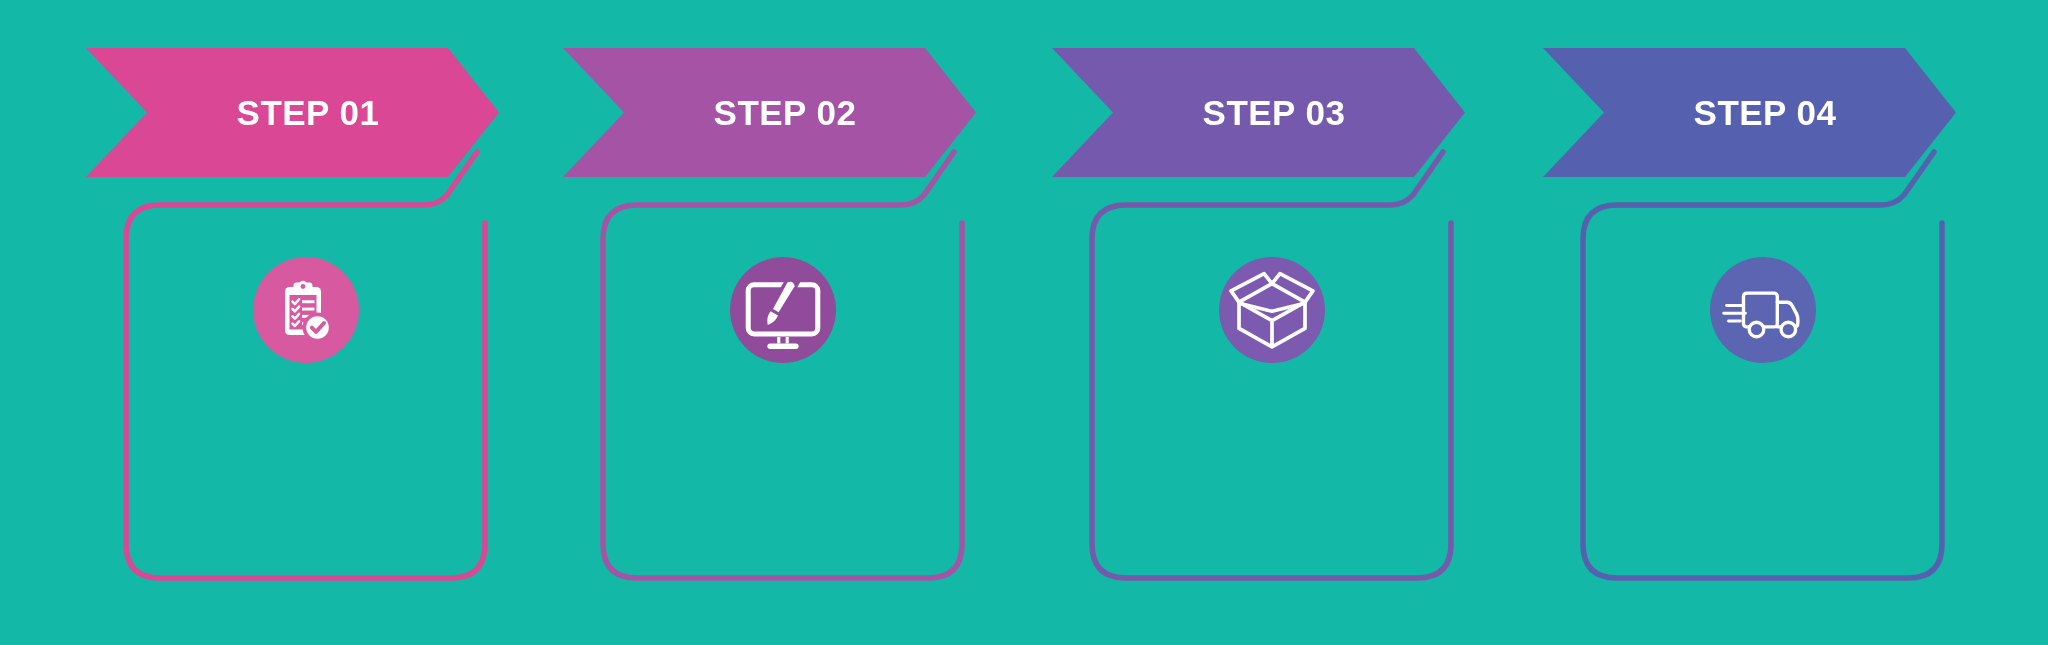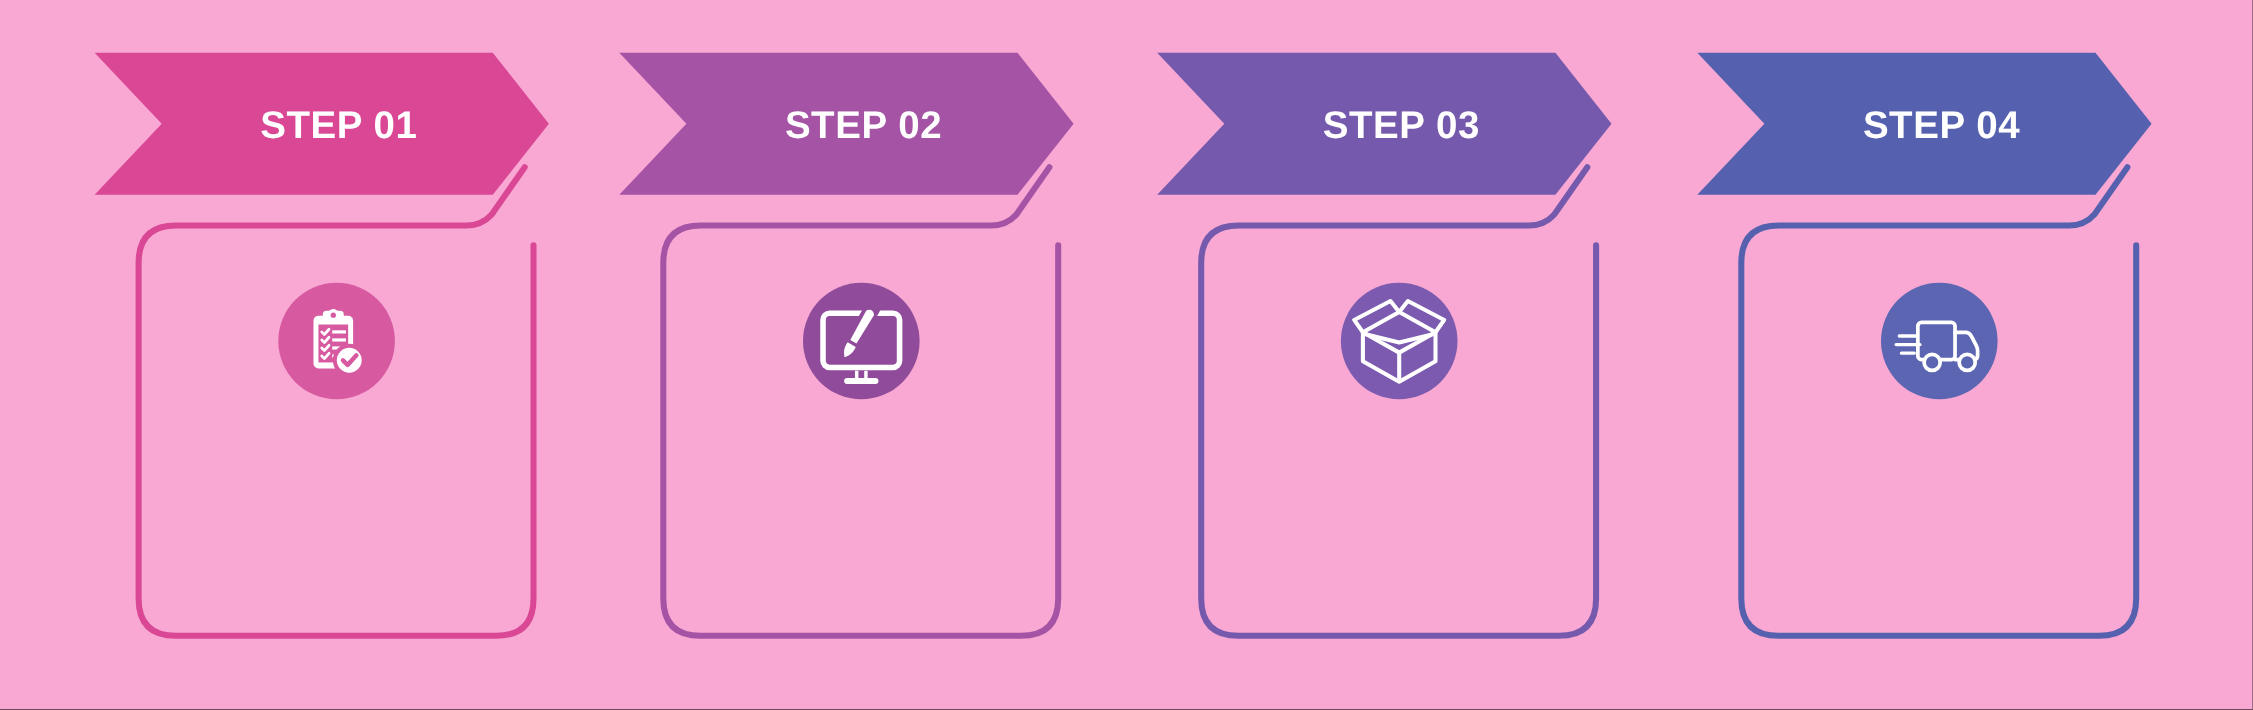--- a/index.html
+++ b/index.html
@@ -3,21 +3,21 @@
 <meta charset="utf-8">
 <style>
   html, body {
     margin: 0; padding: 0;
     background: #000000;
   }
   .canvas {
     position: relative;
     width: 2048px;
     height: 645px;
-    background: #f9a8d4;
+    background: #14b8a6;
     overflow: hidden;
     font-family: "Liberation Sans", sans-serif;
   }
   #diagram-svg { position: absolute; top: 0; left: 0; display: block; }
   .step-label {
     font-family: "Liberation Sans", "DejaVu Sans", sans-serif;
     font-weight: bold;
     font-size: 35px;
     letter-spacing: 0.5px;
     fill: #ffffff;

